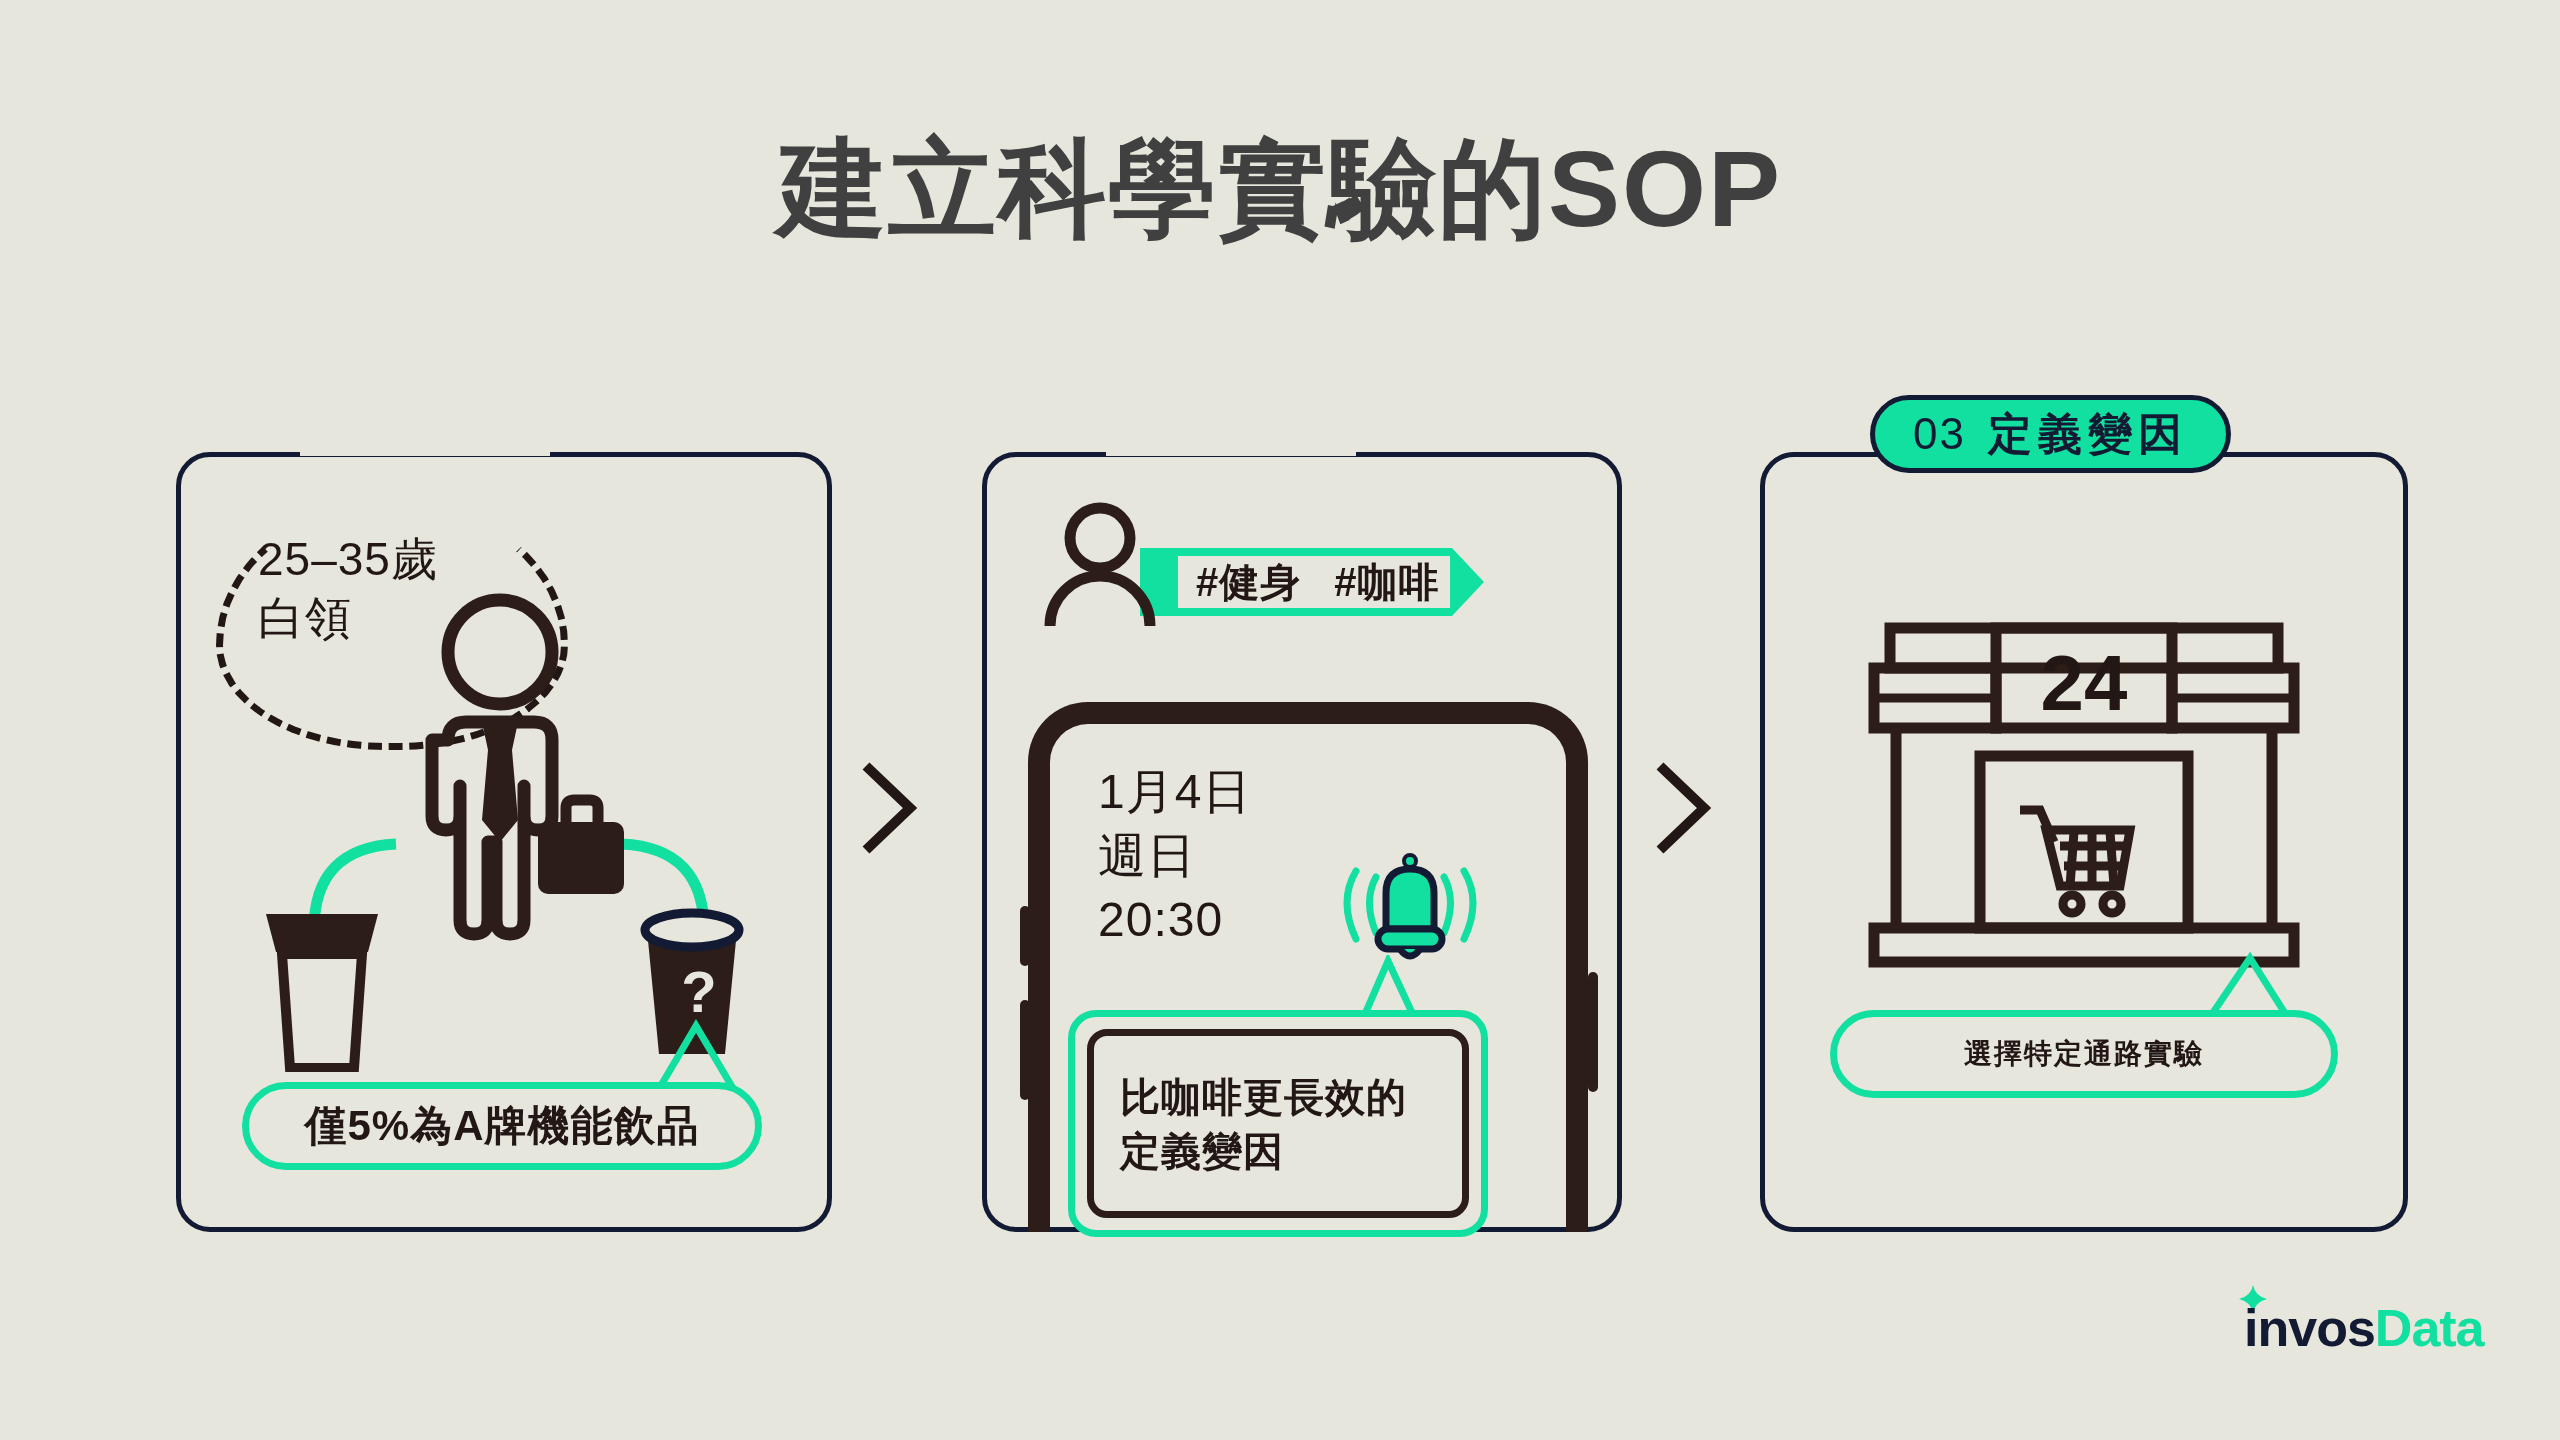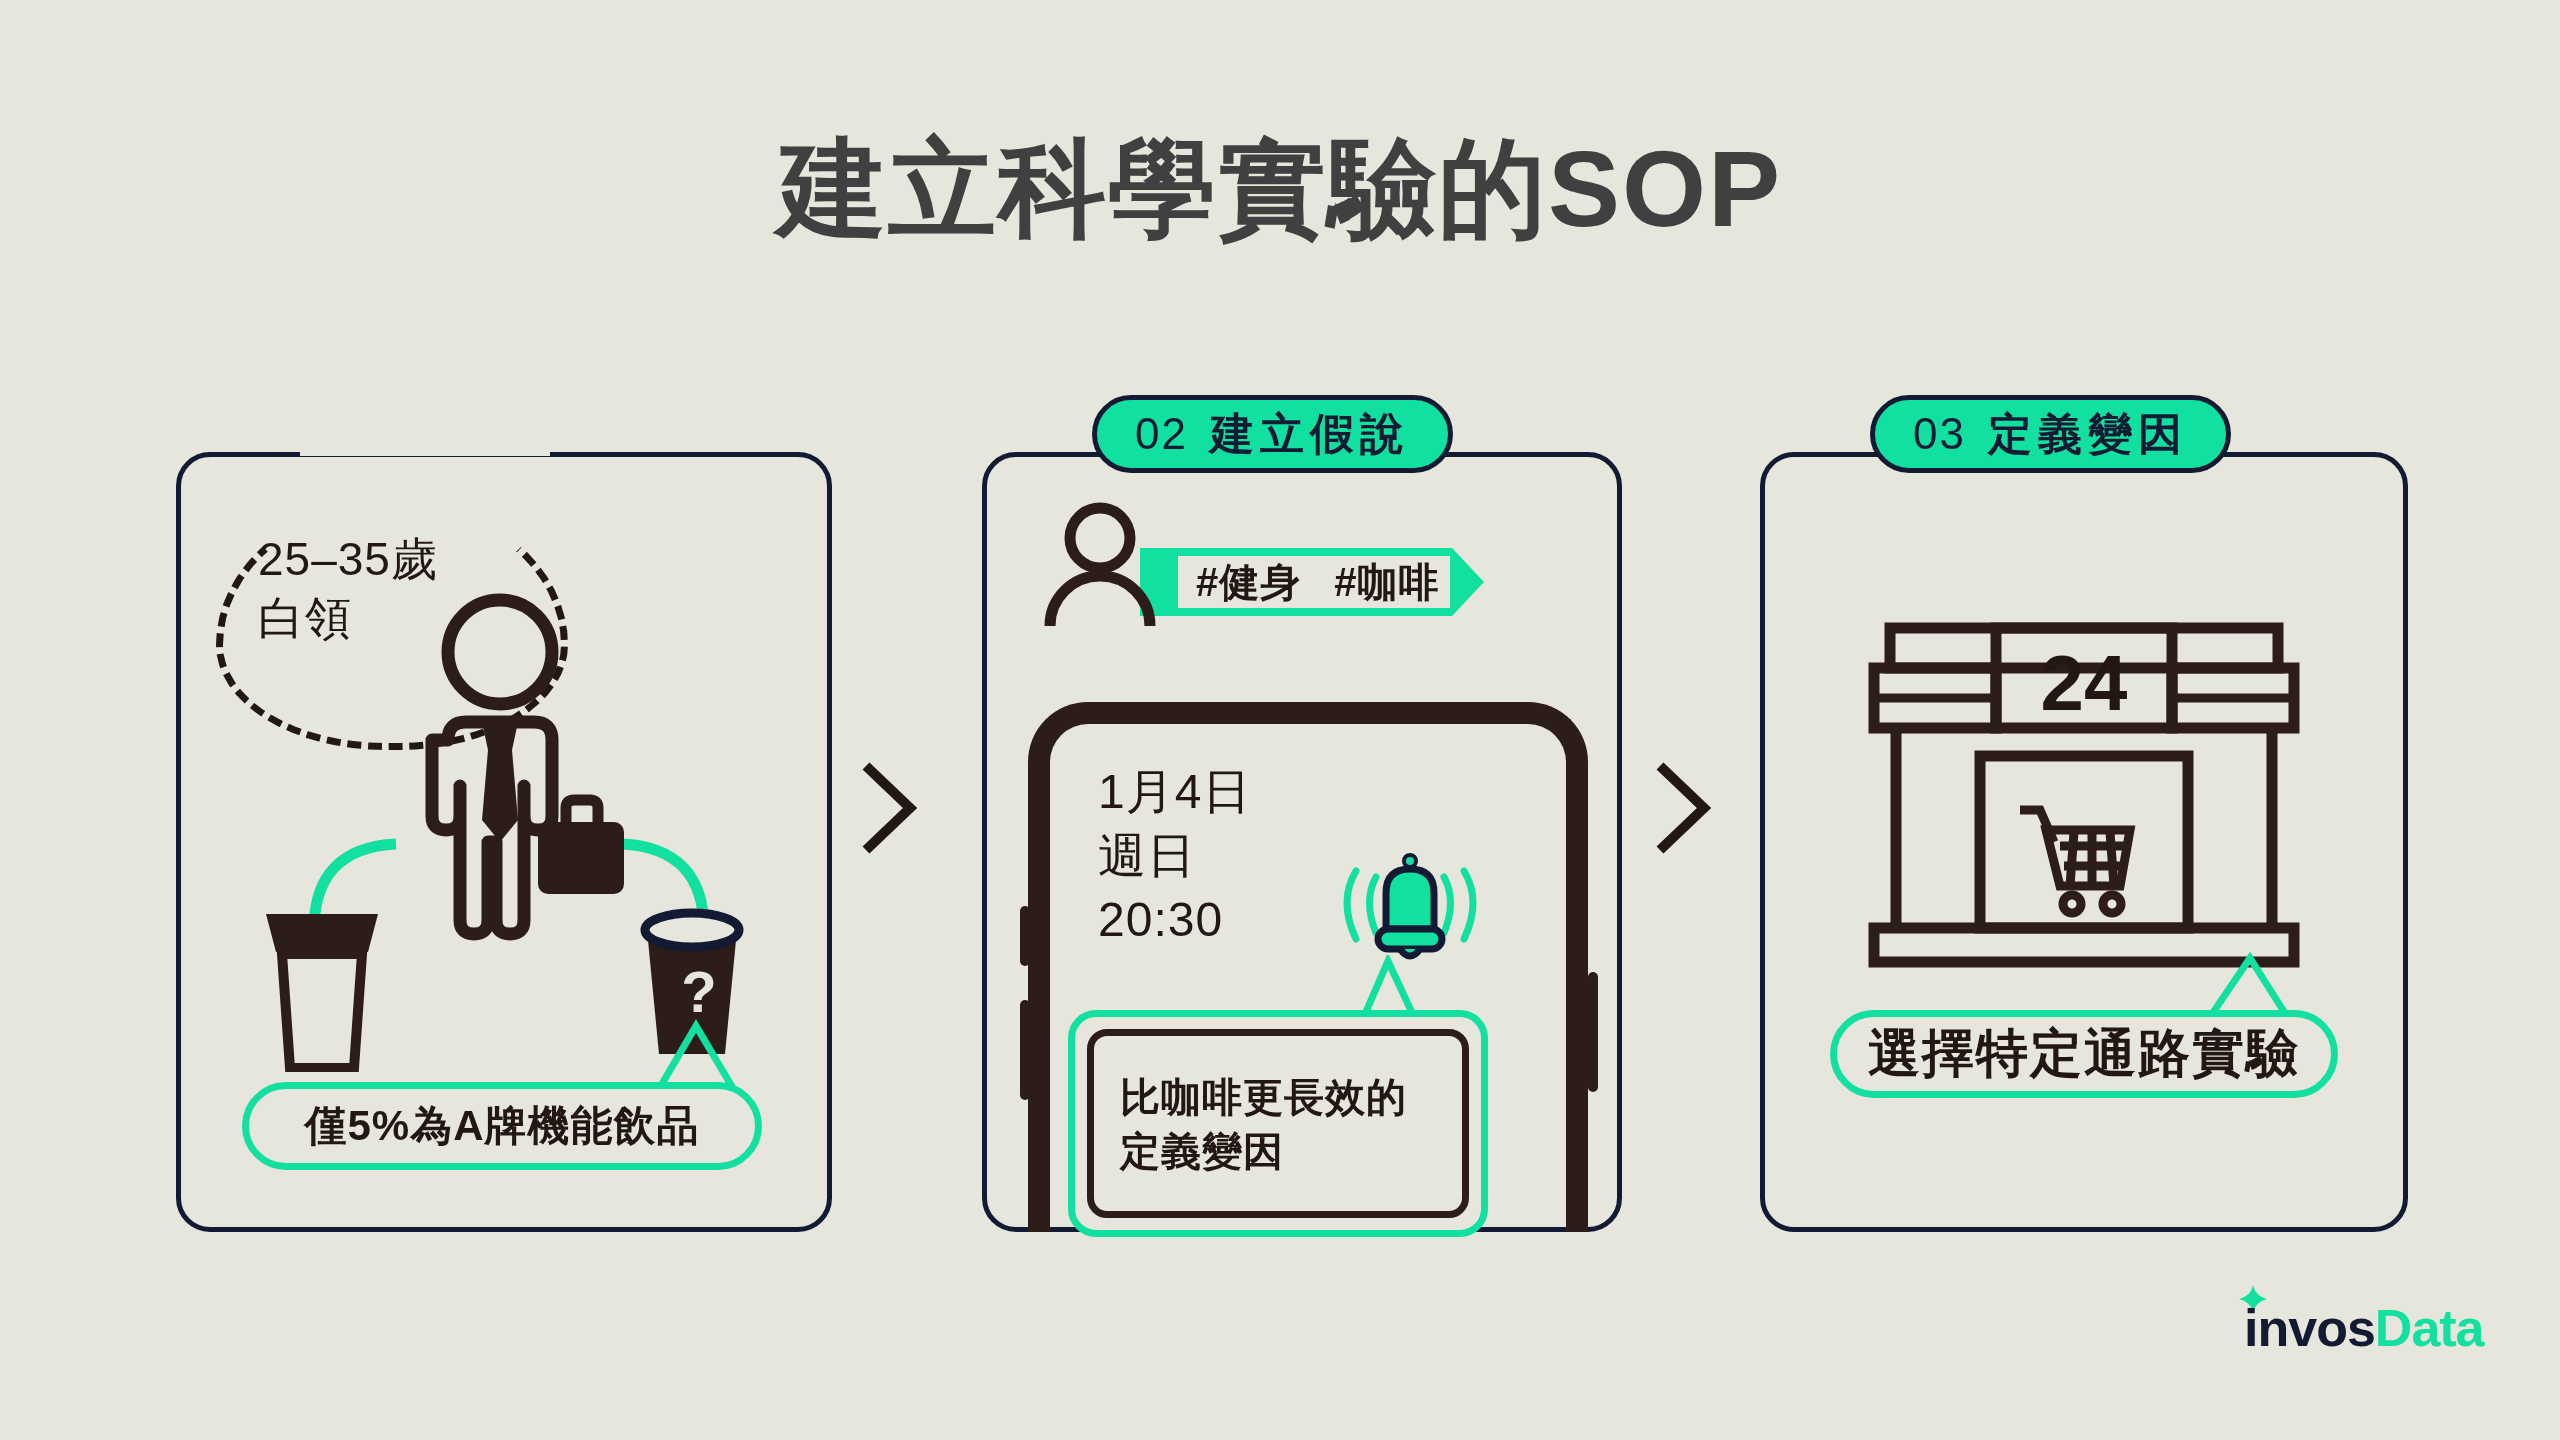--- a/index.html
+++ b/index.html
@@ -159,21 +159,21 @@
     padding-left: 26px;
   }
   #msgbox-inner .ml {
     display: block; font-size: 40px; font-weight: 700; color: #221714;
     line-height: 1.35; letter-spacing: 1px; white-space: nowrap;
   }
 
   
   #store { position: absolute; left: 1868px; top: 598px; width: 432px; height: 372px; z-index: 3; }
   #cap-3 { left: 1830px; top: 1010px; width: 508px; height: 88px; }
-  #cap-3 .t { font-size: 52px; font-weight: 700; letter-spacing: 2px; }
+  #cap-3 .t { font-size: 28px; font-weight: 700; letter-spacing: 2px; }
   #cap3-tail { position: absolute; left: 2198px; top: 952px; width: 96px; height: 72px; z-index: 4; }
 
   
   #logo {
     position: absolute; left: 2244px; top: 1298px;
     display: flex; align-items: baseline;
     font-size: 52px; font-weight: 700; letter-spacing: -1px;
     z-index: 5;
   }
   #logo .invos { color: #121B33; }
@@ -231,24 +231,20 @@
   <div class="gbubble" id="cap-1">
     <span class="t">僅5%為A牌機能飲品</span>
   </div>
 
   <svg class="chevron" id="chevron-1" viewBox="0 0 60 96">
     <path d="M8,6 L52,48 L8,90" fill="none" stroke="#221714" stroke-width="10" stroke-linecap="butt" stroke-linejoin="miter"></path>
   </svg>
 
   <div class="panel" id="panel-2"></div>
   <div class="notch" style="left:1106px; width:250px; top:447px;"></div>
-  <div class="badge" id="badge-2">
-    <span class="num">02</span>
-    <span class="txt">建立假說</span>
-  </div>
 
   <svg id="avatar2" viewBox="0 0 116 130">
     <circle cx="58" cy="38" r="30" fill="none" stroke="#2C1D18" stroke-width="11"></circle>
     <path d="M8,126 A50,50 0 0 1 108,126" fill="none" stroke="#2C1D18" stroke-width="11"></path>
   </svg>
 
   <svg id="tagbanner" viewBox="0 0 344 68" preserveAspectRatio="none">
     <path d="M0,0 L312,0 L344,34 L312,68 L0,68 Z" fill="#12E0A0"></path>
     <rect x="38" y="8" width="272" height="52" fill="#E6E6DC"></rect>
   </svg>

